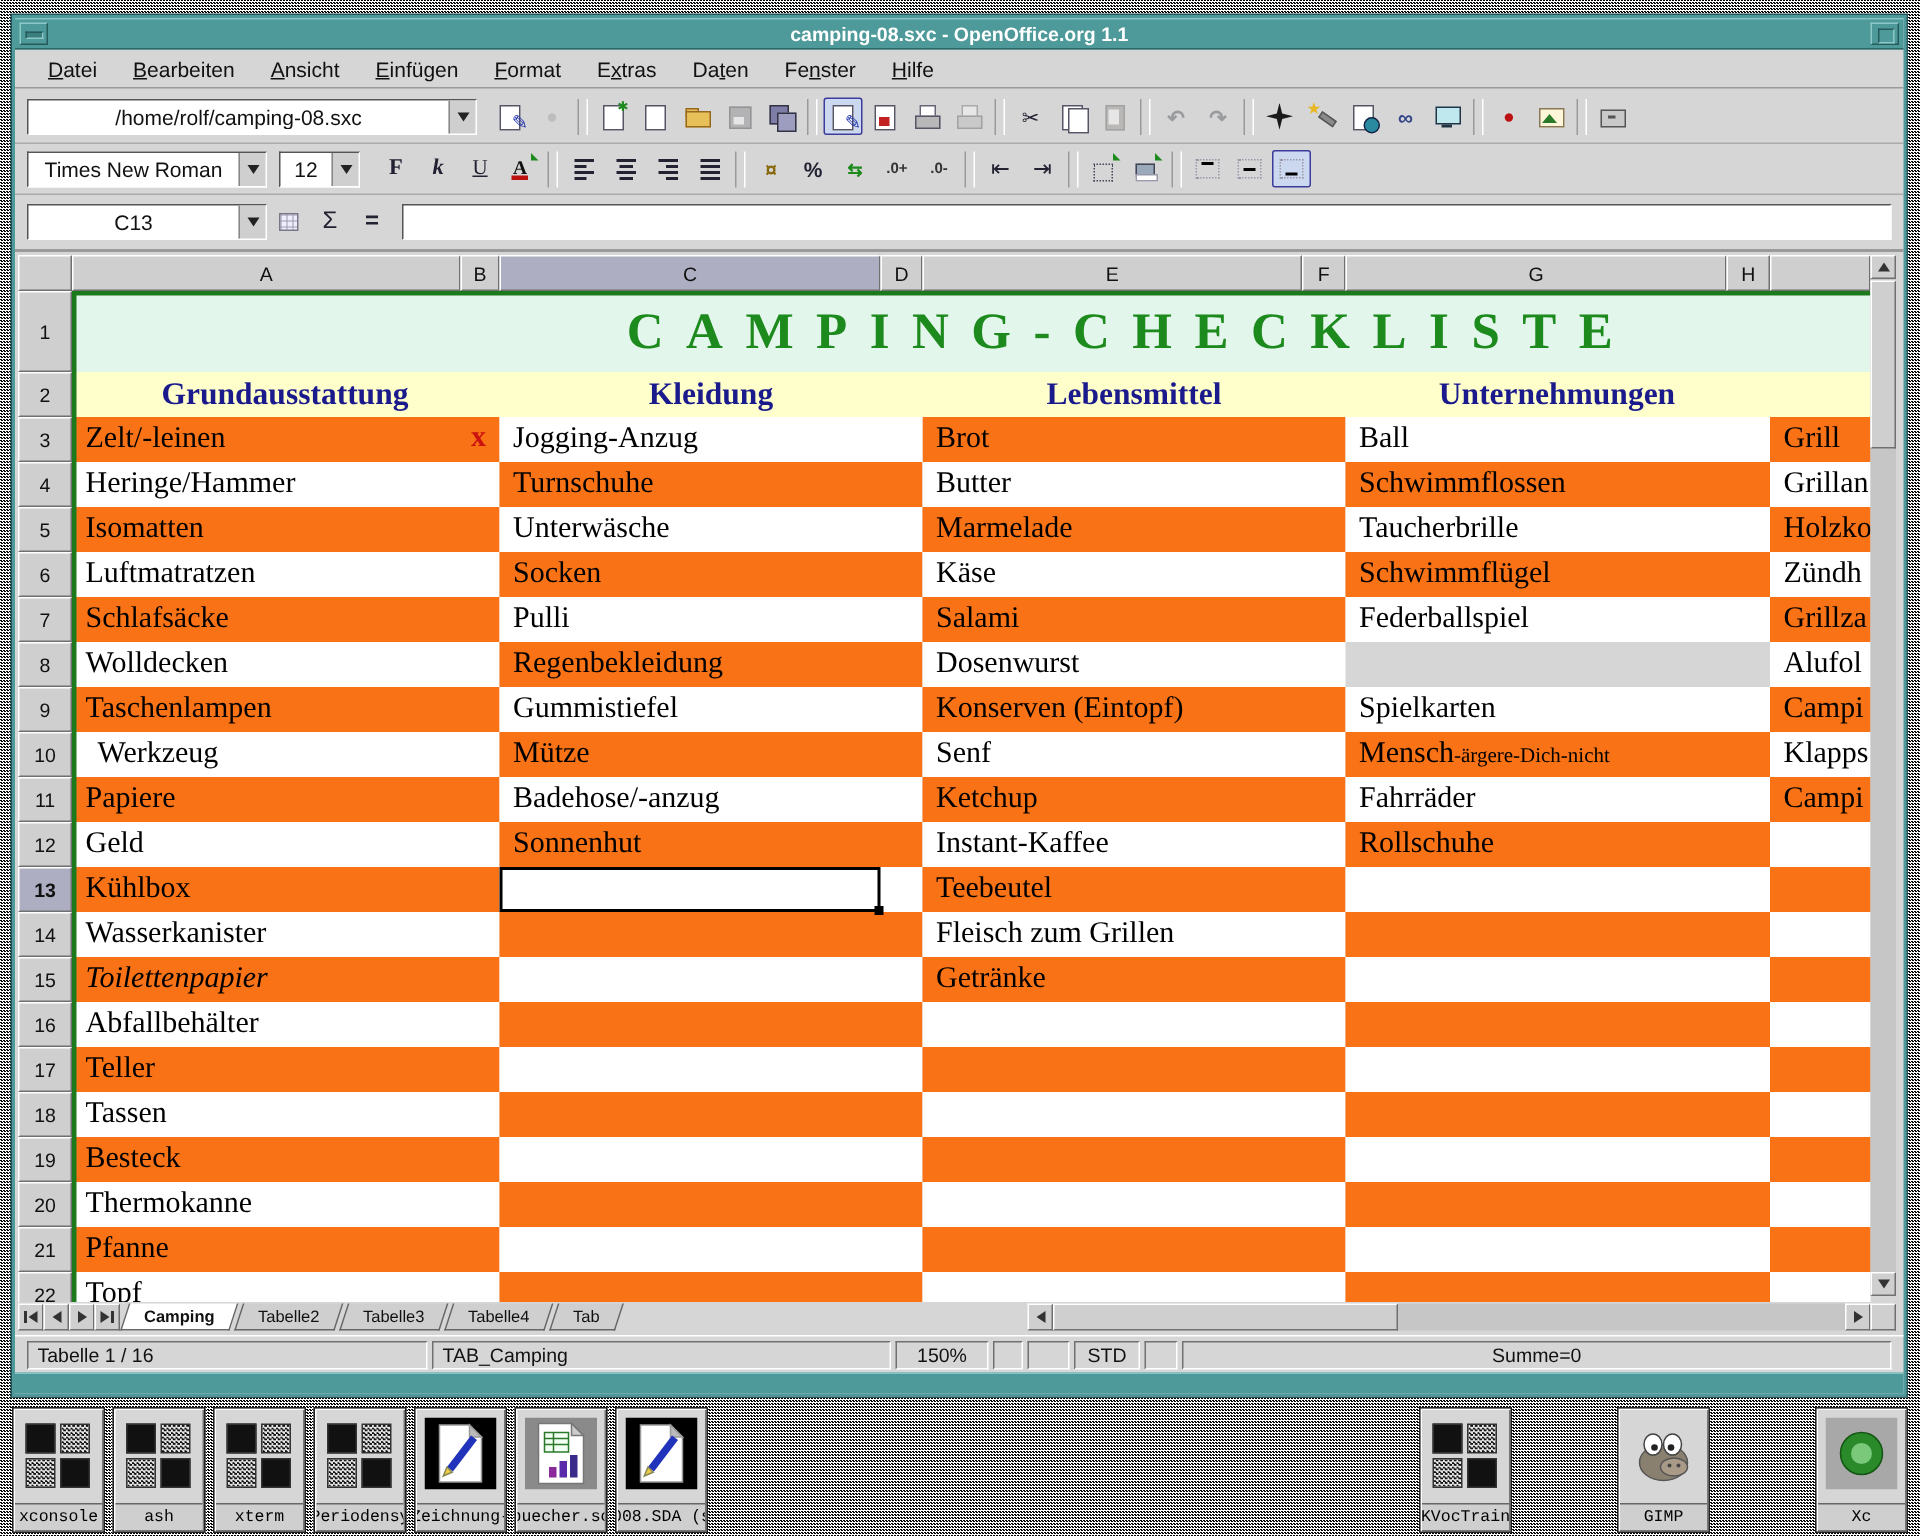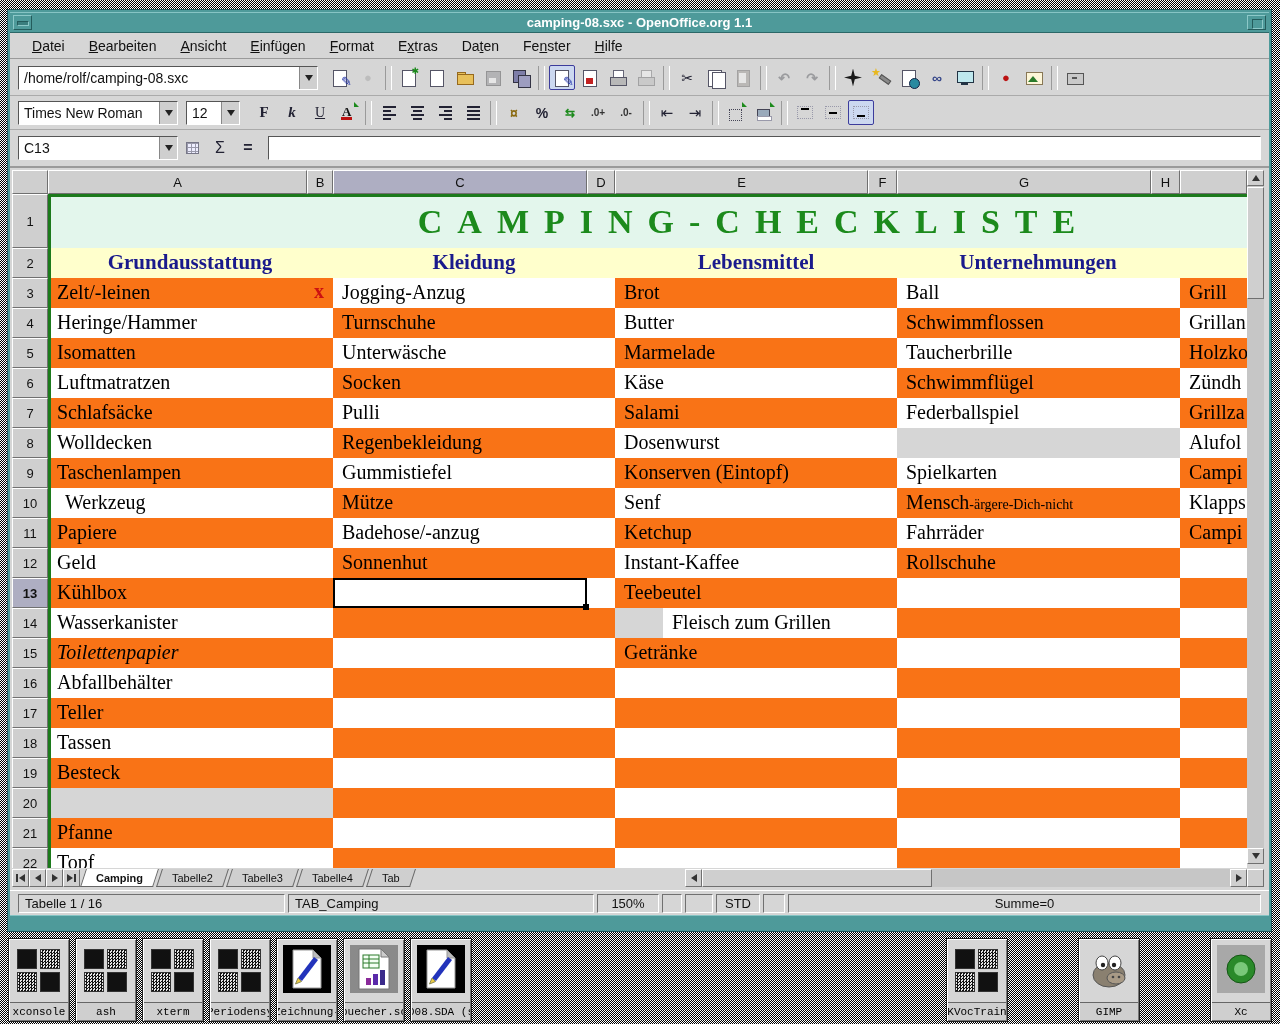--- a/index.html
+++ b/index.html
@@ -23,21 +23,21 @@
     border-bottom:1px solid #9a9a9a;padding-left:10px;font-size:14px;color:#111;}
   .menu-item{padding:3px 12px;}
   .menu-item .u{text-decoration:underline;}
   
   .funcbar{position:absolute;left:0;top:48px;width:100%;height:36px;display:flex;align-items:center;padding-left:8px;
     border-bottom:1px solid #aaa;}
   .objbar{position:absolute;left:0;top:84px;width:100%;height:34px;display:flex;align-items:center;padding-left:8px;
     border-bottom:1px solid #aaa;}
   .combo{height:24px;background:#fff;border:1px solid;border-color:#555 #fff #fff #555;display:flex;align-items:center;
     font-size:14px;color:#111;position:relative;}
-  .combo .val{flex:1;padding:0 5px;white-space:nowrap;overflow:hidden;}
+  .combo .val{flex:1;padding:0 5px;white-space:nowrap;overflow:hidden;text-align:center;}
   .combo .drop{width:18px;height:100%;background:#cfcfcf;border-left:1px solid #888;display:flex;align-items:center;justify-content:center;}
   .arr-dn{width:0;height:0;border-left:4px solid transparent;border-right:4px solid transparent;border-top:6px solid #222;}
   .tsep{width:7px;height:24px;margin:0 3px;border-left:1px solid #9a9a9a;border-right:1px solid #fff;}
   .tbtn{width:26px;height:25px;margin:0 1px;display:flex;align-items:center;justify-content:center;position:relative;border:1px solid transparent;}
   .tbtn.pressed{border:1px solid #3c3c9c;border-radius:2px;background:#ccd8f0;}
   .tbtn.disabled{opacity:.40;filter:grayscale(.9);}
   .glyph{font-size:14px;color:#223;line-height:1;}
   .g-bold{font-family:"Liberation Serif",serif;font-weight:bold;font-size:15px;}
   .g-italic{font-family:"Liberation Serif",serif;font-style:italic;font-weight:bold;font-size:15px;}
   .g-under{font-family:"Liberation Serif",serif;text-decoration:underline;font-size:14px;}
@@ -486,21 +486,21 @@
       <div class="cellblock cb-white" style="left: 603px; top: 378px; width: 282px; height: 30px;"><span>Instant-Kaffee</span></div>
       <div class="cellblock cb-green" style="left: 885px; top: 378px; width: 283px; height: 30px;"><span>Rollschuhe</span></div>
       <div class="cellblock cb-white" style="left: 1168px; top: 378px; width: 67px; height: 30px;"></div>
       <div class="cellblock cb-green" style="left: 36px; top: 408px; width: 285px; height: 30px;"><span>Kühlbox</span></div>
       <div class="cellblock cb-white" style="left: 321px; top: 408px; width: 282px; height: 30px;"></div>
       <div class="cellblock cb-green" style="left: 603px; top: 408px; width: 282px; height: 30px;"><span>Teebeutel</span></div>
       <div class="cellblock cb-white" style="left: 885px; top: 408px; width: 283px; height: 30px;"></div>
       <div class="cellblock cb-green" style="left: 1168px; top: 408px; width: 67px; height: 30px;"></div>
       <div class="cellblock cb-white" style="left: 36px; top: 438px; width: 285px; height: 30px;"><span>Wasserkanister</span></div>
       <div class="cellblock cb-green" style="left: 321px; top: 438px; width: 282px; height: 30px;"></div>
-      <div class="cellblock cb-white" style="left: 603px; top: 438px; width: 282px; height: 30px; margin-left: 48px;"><span>Fleisch zum Grillen</span></div>
+      <div class="cellblock cb-white" style="left: 603px; top: 438px; width: 282px; height: 30px;"><span>Fleisch zum Grillen</span></div>
       <div class="cellblock cb-green" style="left: 885px; top: 438px; width: 283px; height: 30px;"></div>
       <div class="cellblock cb-white" style="left: 1168px; top: 438px; width: 67px; height: 30px;"></div>
       <div class="cellblock cb-green" style="left: 36px; top: 468px; width: 285px; height: 30px; font-style: italic;"><span>Toilettenpapier</span></div>
       <div class="cellblock cb-white" style="left: 321px; top: 468px; width: 282px; height: 30px;"></div>
       <div class="cellblock cb-green" style="left: 603px; top: 468px; width: 282px; height: 30px;"><span>Getränke</span></div>
       <div class="cellblock cb-white" style="left: 885px; top: 468px; width: 283px; height: 30px;"></div>
       <div class="cellblock cb-green" style="left: 1168px; top: 468px; width: 67px; height: 30px;"></div>
       <div class="cellblock cb-white" style="left: 36px; top: 498px; width: 285px; height: 30px;"><span>Abfallbehälter</span></div>
       <div class="cellblock cb-green" style="left: 321px; top: 498px; width: 282px; height: 30px;"></div>
       <div class="cellblock cb-white" style="left: 603px; top: 498px; width: 282px; height: 30px;"></div>
@@ -514,20 +514,21 @@
       <div class="cellblock cb-white" style="left: 36px; top: 558px; width: 285px; height: 30px;"><span>Tassen</span></div>
       <div class="cellblock cb-green" style="left: 321px; top: 558px; width: 282px; height: 30px;"></div>
       <div class="cellblock cb-white" style="left: 603px; top: 558px; width: 282px; height: 30px;"></div>
       <div class="cellblock cb-green" style="left: 885px; top: 558px; width: 283px; height: 30px;"></div>
       <div class="cellblock cb-white" style="left: 1168px; top: 558px; width: 67px; height: 30px;"></div>
       <div class="cellblock cb-green" style="left: 36px; top: 588px; width: 285px; height: 30px;"><span>Besteck</span></div>
       <div class="cellblock cb-white" style="left: 321px; top: 588px; width: 282px; height: 30px;"></div>
       <div class="cellblock cb-green" style="left: 603px; top: 588px; width: 282px; height: 30px;"></div>
       <div class="cellblock cb-white" style="left: 885px; top: 588px; width: 283px; height: 30px;"></div>
       <div class="cellblock cb-green" style="left: 1168px; top: 588px; width: 67px; height: 30px;"></div>
+      <div class="cellblock cb-white" style="left: 36px; top: 618px; width: 285px; height: 30px;"><span>Thermokanne</span></div>
       <div class="cellblock cb-green" style="left: 321px; top: 618px; width: 282px; height: 30px;"></div>
       <div class="cellblock cb-white" style="left: 603px; top: 618px; width: 282px; height: 30px;"></div>
       <div class="cellblock cb-green" style="left: 885px; top: 618px; width: 283px; height: 30px;"></div>
       <div class="cellblock cb-white" style="left: 1168px; top: 618px; width: 67px; height: 30px;"></div>
       <div class="cellblock cb-green" style="left: 36px; top: 648px; width: 285px; height: 30px;"><span>Pfanne</span></div>
       <div class="cellblock cb-white" style="left: 321px; top: 648px; width: 282px; height: 30px;"></div>
       <div class="cellblock cb-green" style="left: 603px; top: 648px; width: 282px; height: 30px;"></div>
       <div class="cellblock cb-white" style="left: 885px; top: 648px; width: 283px; height: 30px;"></div>
       <div class="cellblock cb-green" style="left: 1168px; top: 648px; width: 67px; height: 30px;"></div>
       <div class="cellblock cb-white" style="left: 36px; top: 678px; width: 285px; height: 30px;"><span>Topf</span></div>

